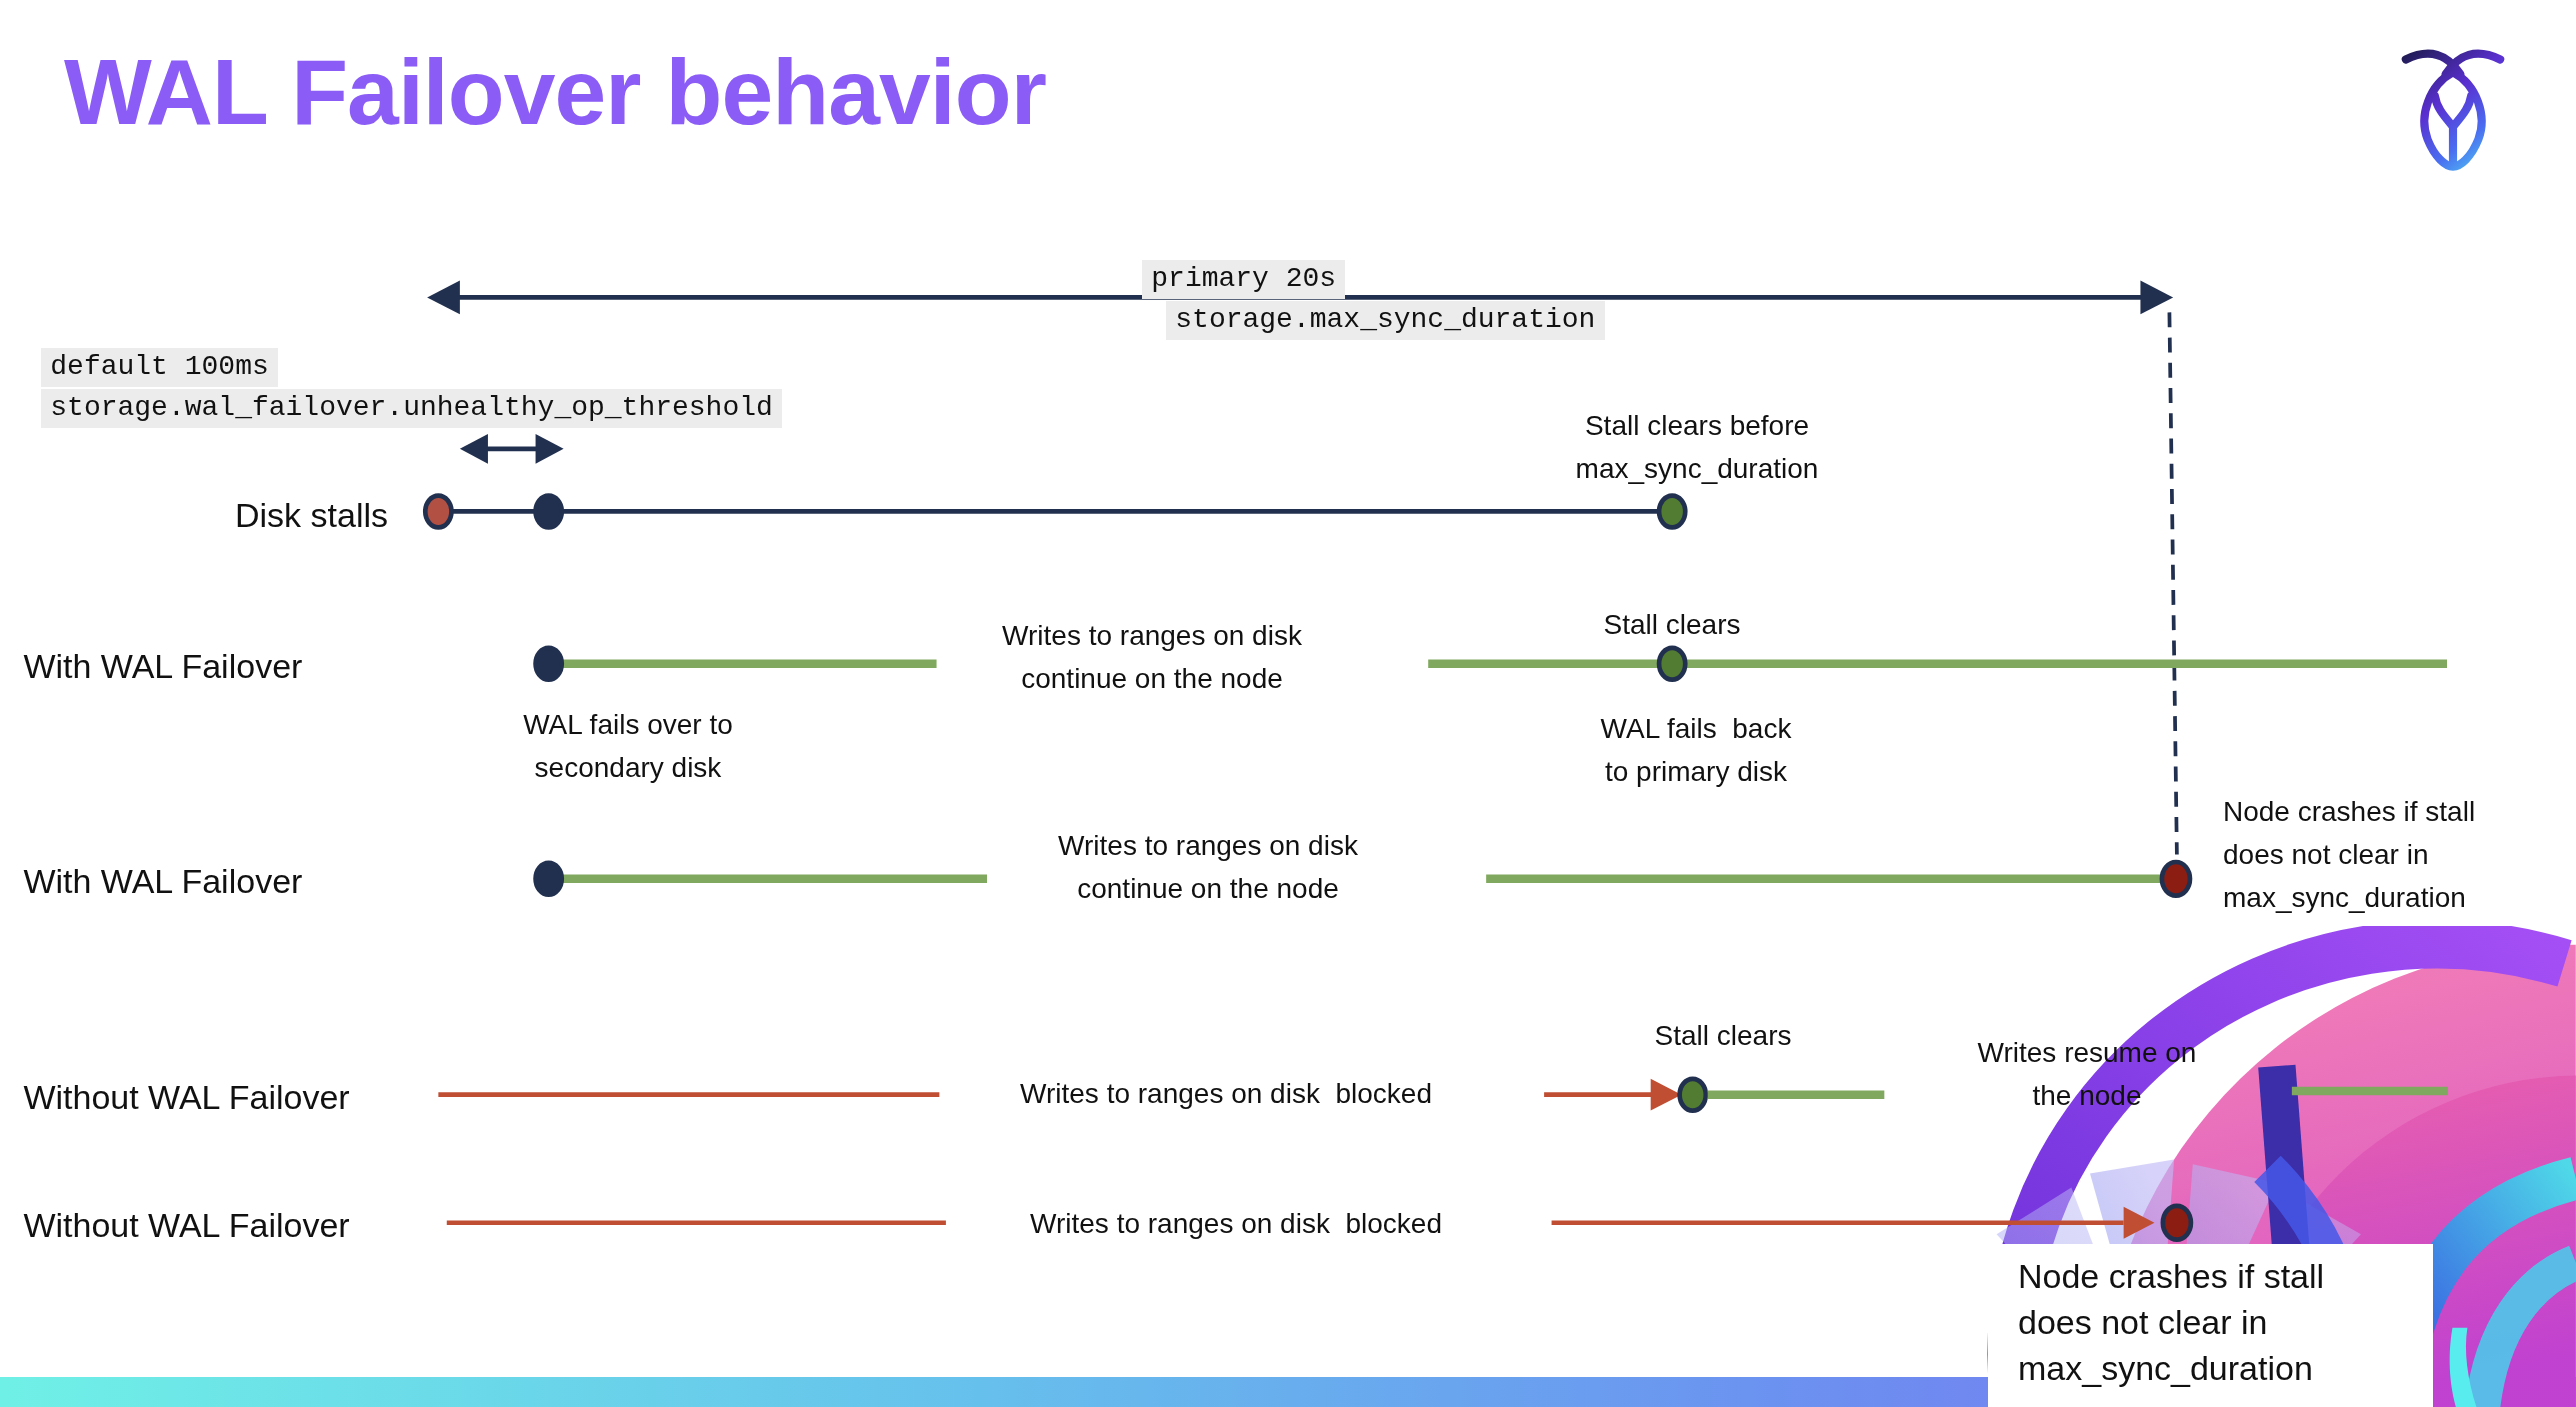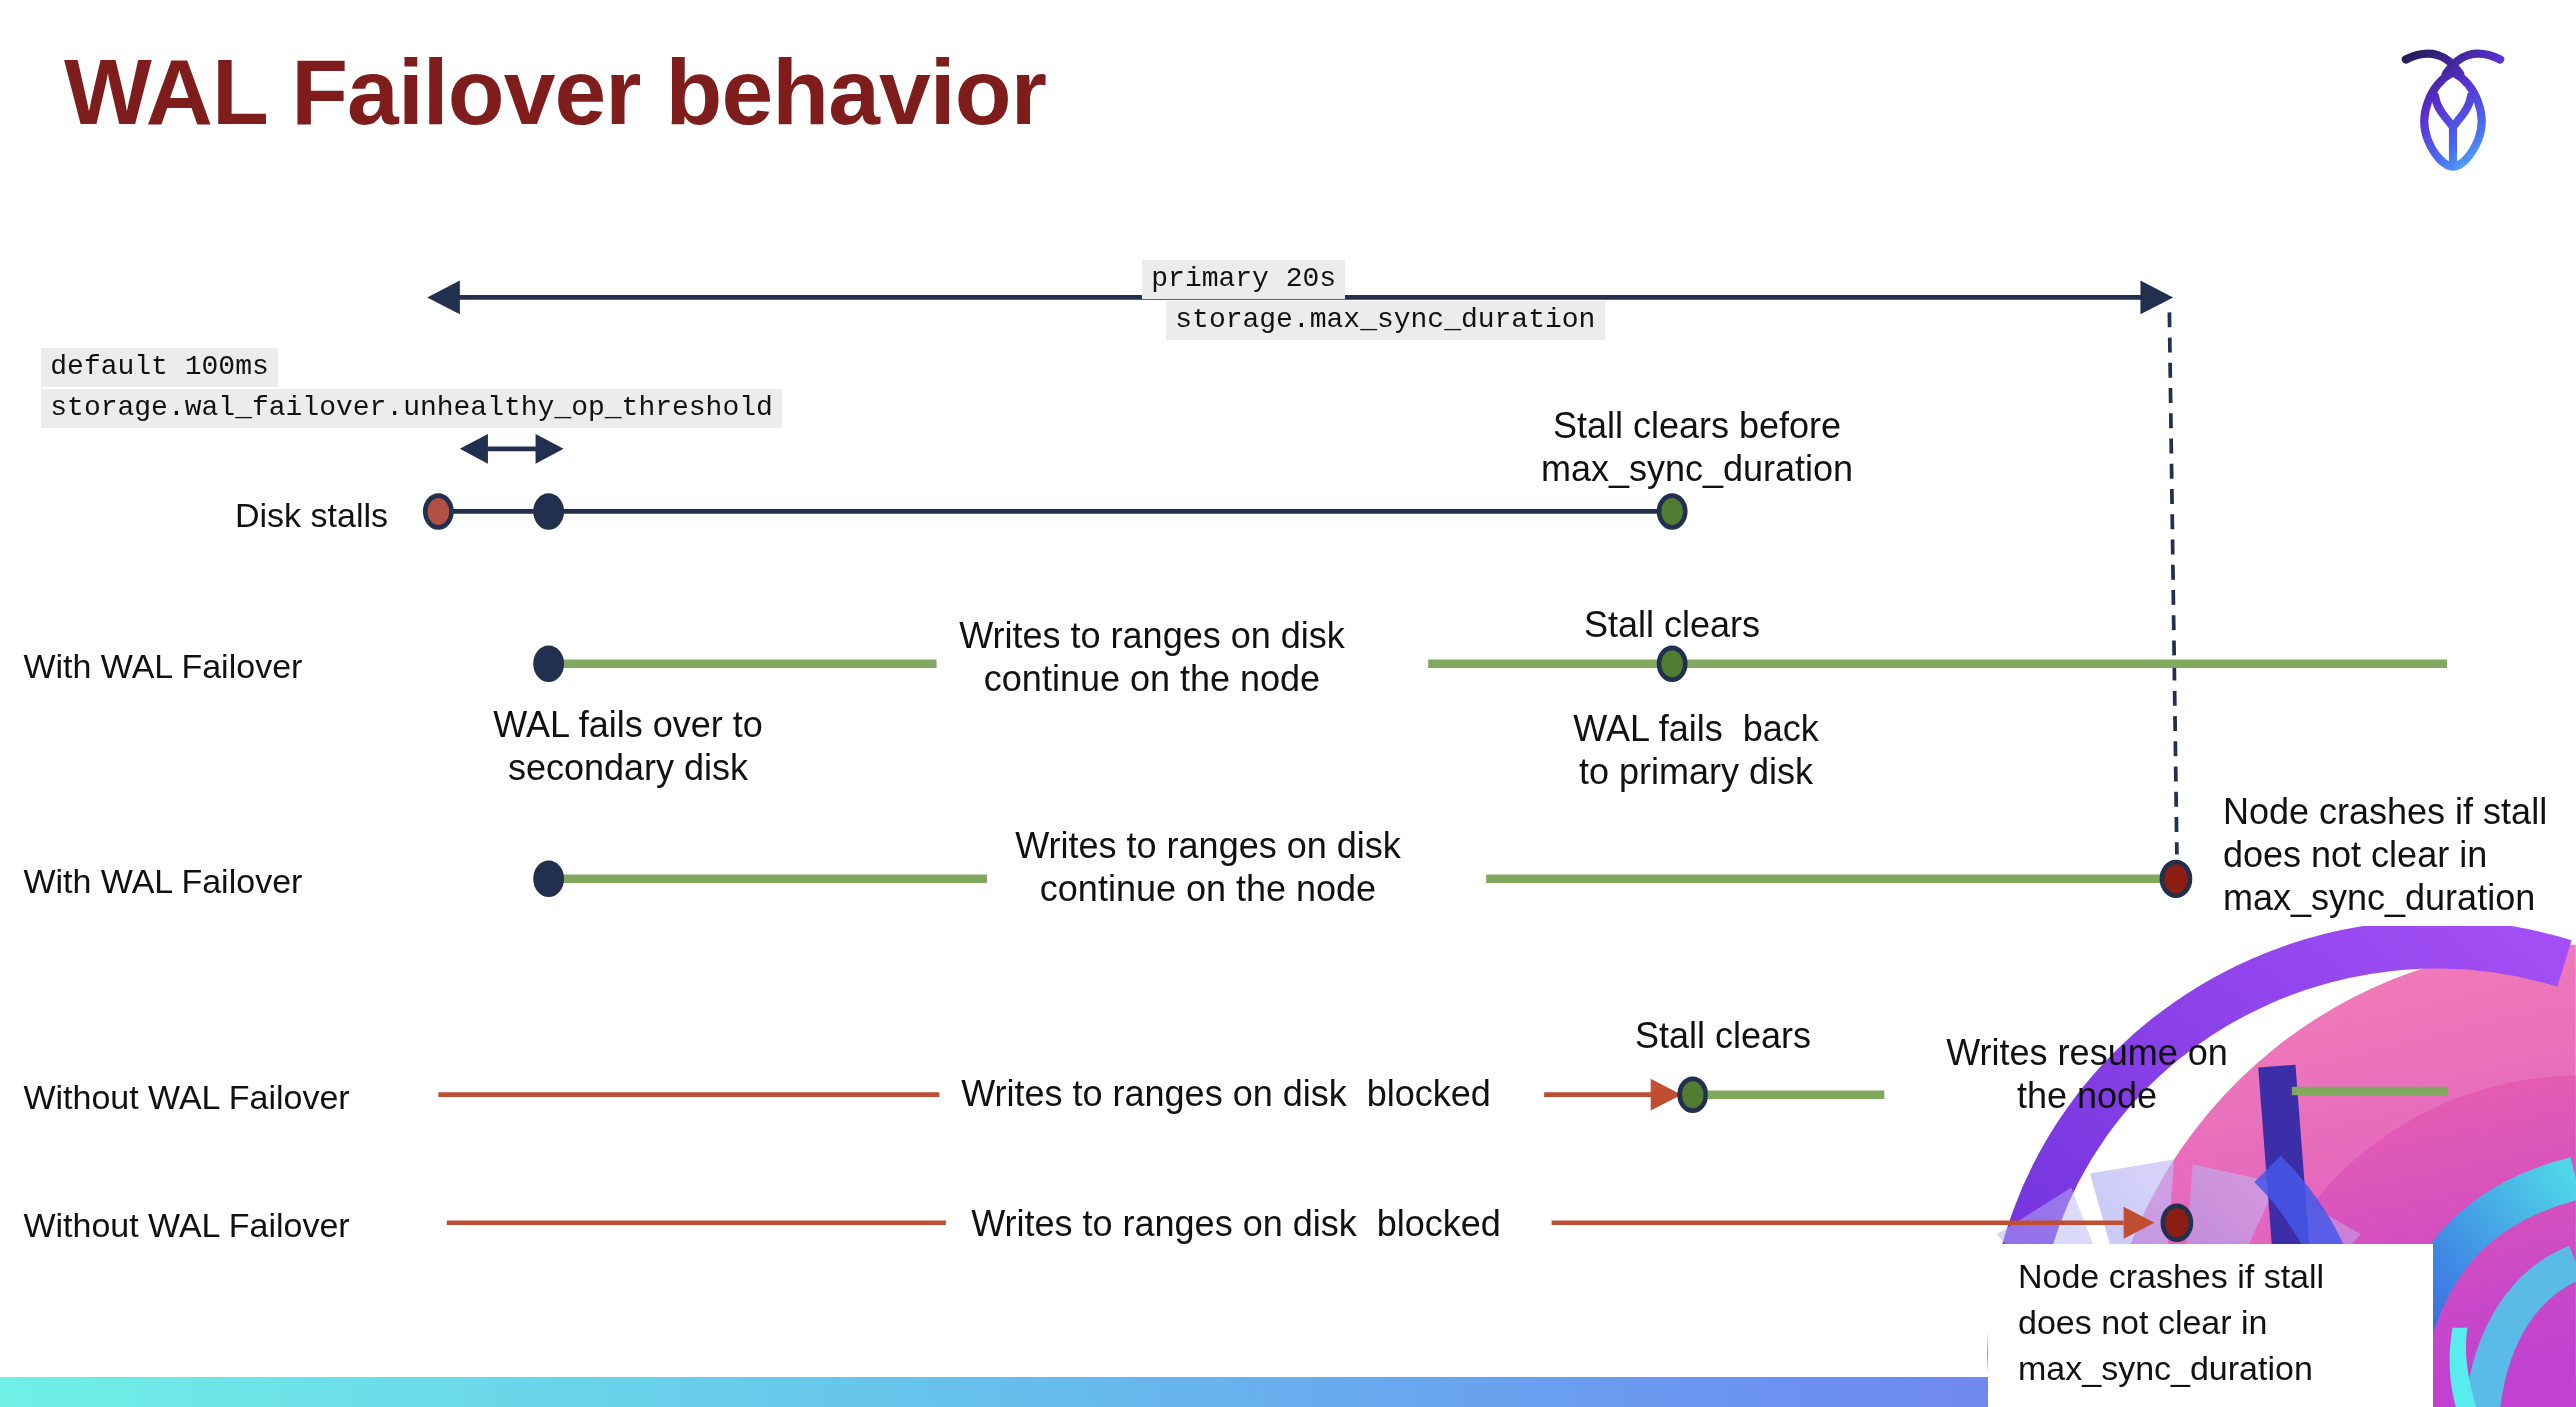--- a/index.html
+++ b/index.html
@@ -4,29 +4,29 @@
 <style>
   :root{
     --navy:#22304f; --green-line:#80a85e; --green-dot:#537c33;
     --red-line:#bf4e33; --red-dot:#b25043; --dark-red-dot:#8c1d12;
     --code-bg:#ececec; --text:#111111;
     --footer-cyan:#6ff0e6; --footer-blue:#66c0ec; --footer-violet:#7c6cf2;
   }
   html,body{margin:0;padding:0;background:#ffffff;}
   #slide{position:relative;width:2576px;height:1408px;background:#ffffff;overflow:hidden;
          font-family:"Liberation Sans",sans-serif;color:var(--text);}
-  .lbl{position:absolute;font-size:36px;line-height:43px;white-space:pre-wrap;z-index:5;}
+  .lbl{position:absolute;font-size:28px;line-height:43px;white-space:pre-wrap;z-index:5;}
   .center{transform:translateX(-50%);text-align:center;}
   .right{text-align:right;}
   .rowlabel{font-size:34px;}
   .code{position:absolute;font-family:"Liberation Mono","DejaVu Sans Mono",monospace;
         font-size:28px;line-height:28px;z-index:5;}
   .code span{display:inline-block;background:var(--code-bg);padding:4.7px 9.3px 6.5px 9.3px;}
   #title{position:absolute;left:64px;top:41px;font-size:93px;line-height:103px;
-         font-weight:800;letter-spacing:-0.9px;color:#7f1d1d;z-index:5;}
+         font-weight:800;letter-spacing:-0.9px;color:#8b5cf6;z-index:5;}
   #footer-bar{position:absolute;left:0;bottom:0;width:2576px;height:31px;z-index:1;
       background:linear-gradient(90deg,var(--footer-cyan) 0%,var(--footer-blue) 38%,#6b93f0 68%,var(--footer-violet) 100%);}
   #artwork{position:absolute;right:0;bottom:0;width:617px;height:482px;z-index:2;}
   #diagram{position:absolute;left:0;top:0;width:2576px;height:1408px;z-index:4;}
   #logo{position:absolute;left:2393px;top:45px;width:120px;height:127px;z-index:5;}
   #node-crash-box{position:absolute;left:1988px;top:1244px;width:445px;height:164px;
       background:#ffffff;z-index:3;}
   #node-crash-box .boxtext{position:absolute;left:30px;top:9.3px;font-size:34px;line-height:46px;white-space:pre-wrap;}
   
   .navy-line{stroke:var(--navy);stroke-width:5;fill:none;}

